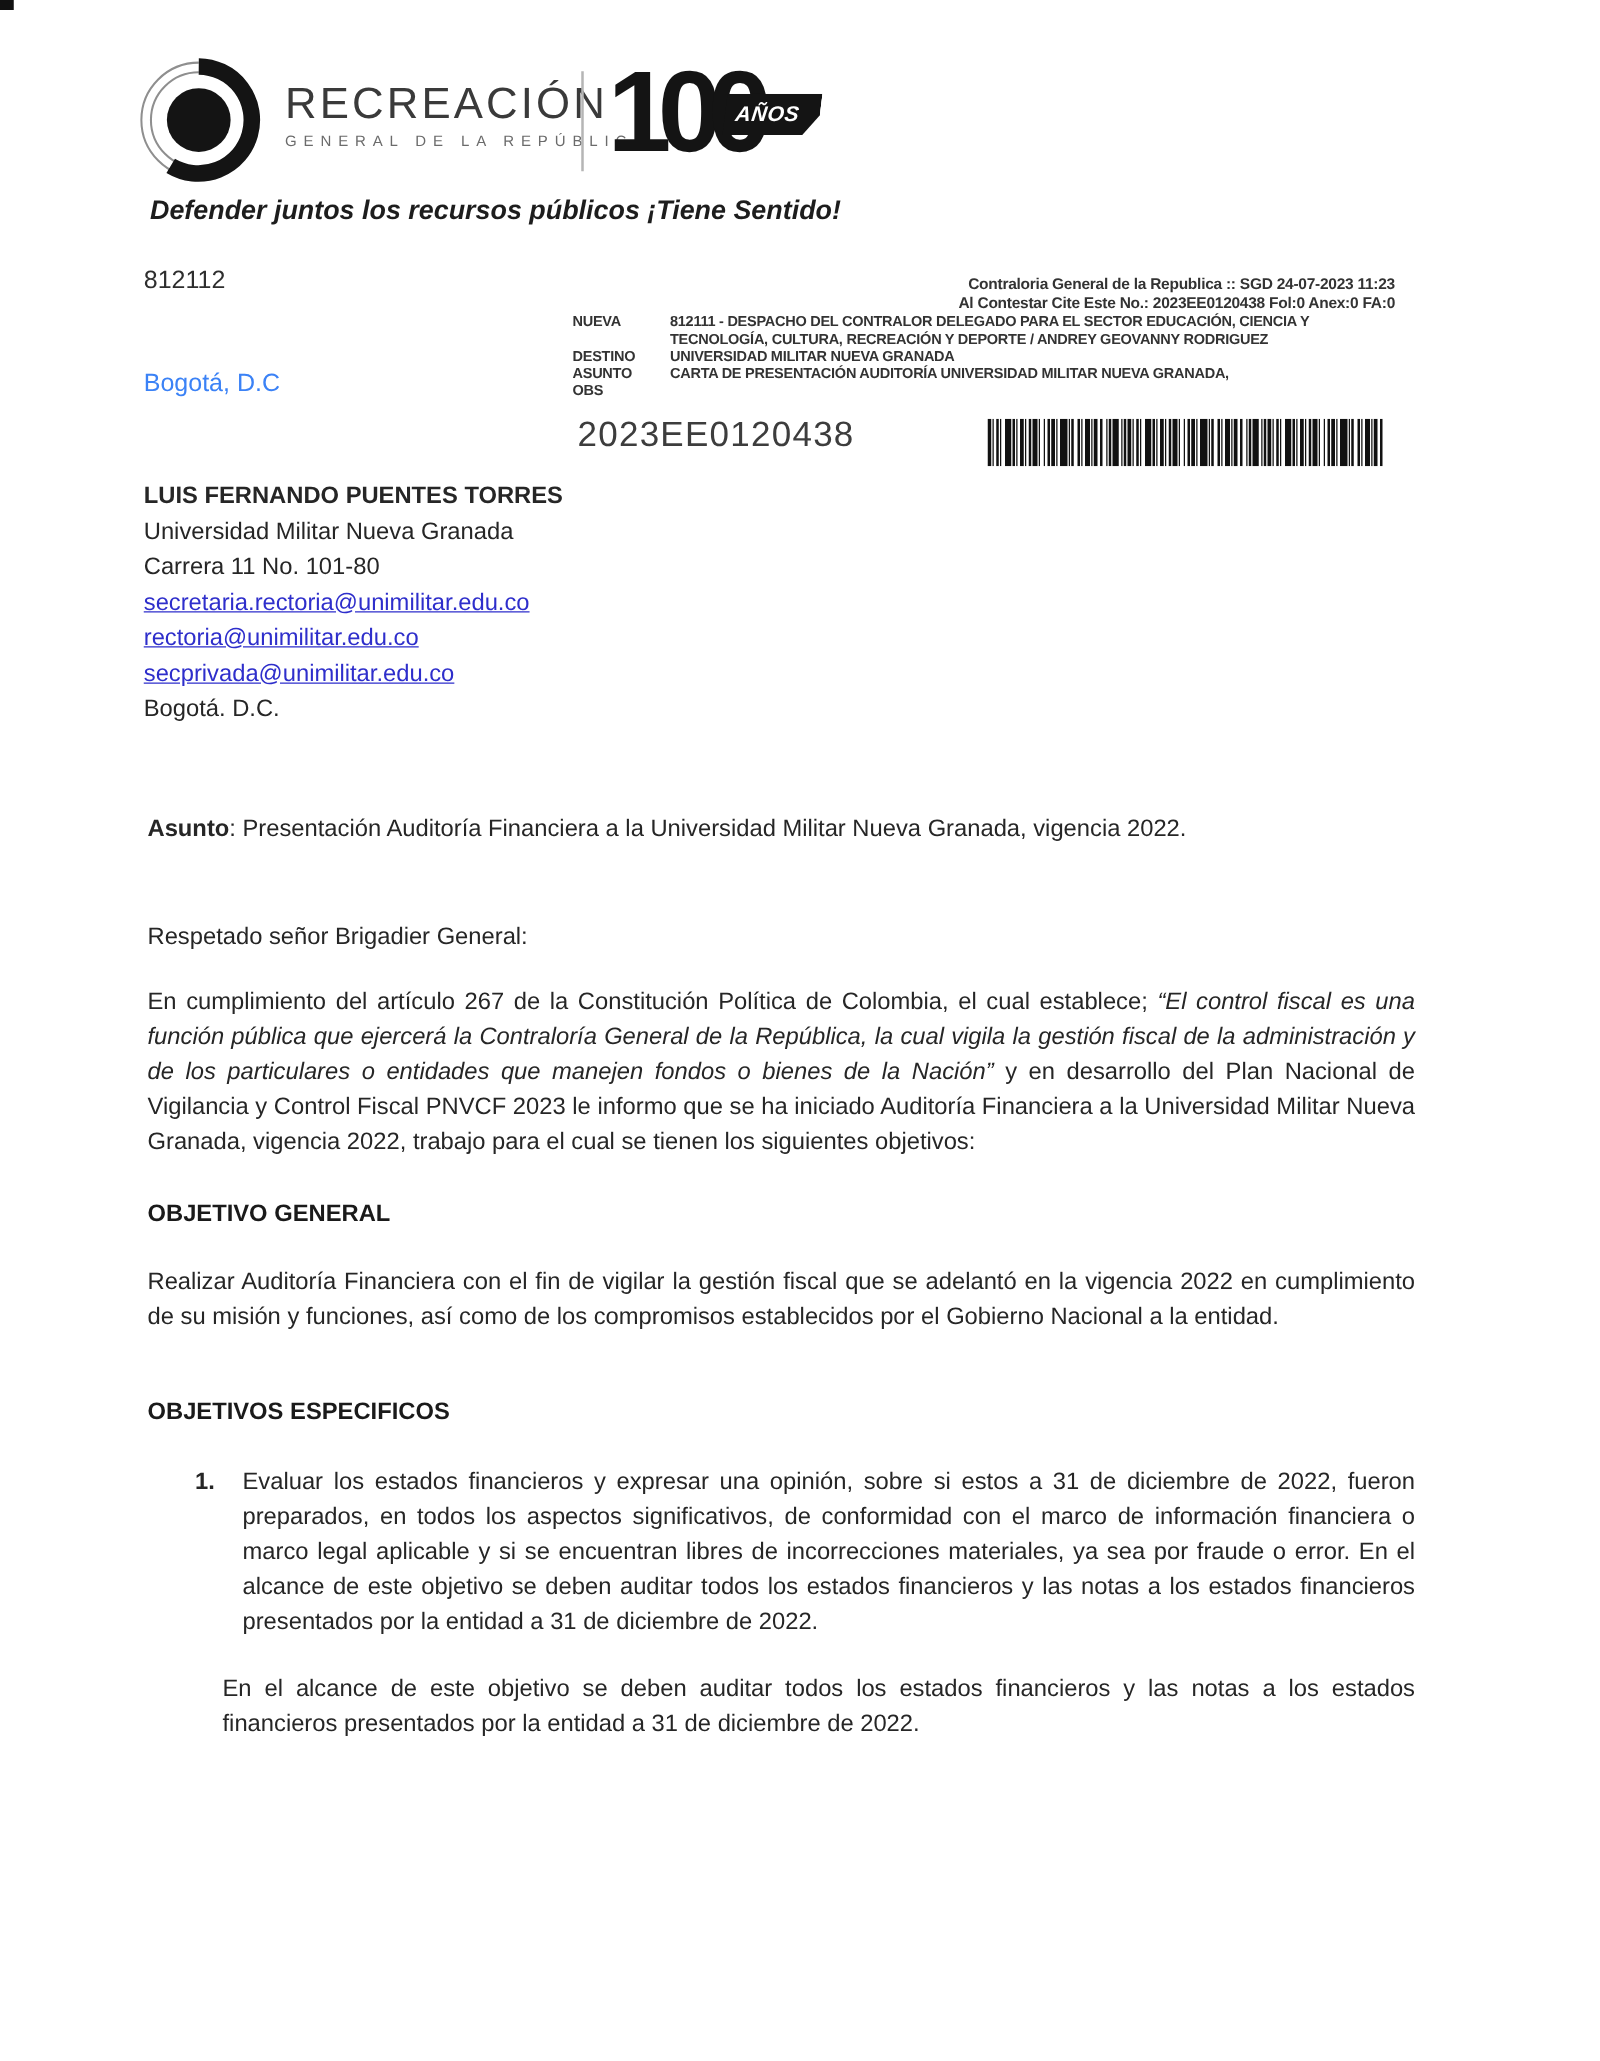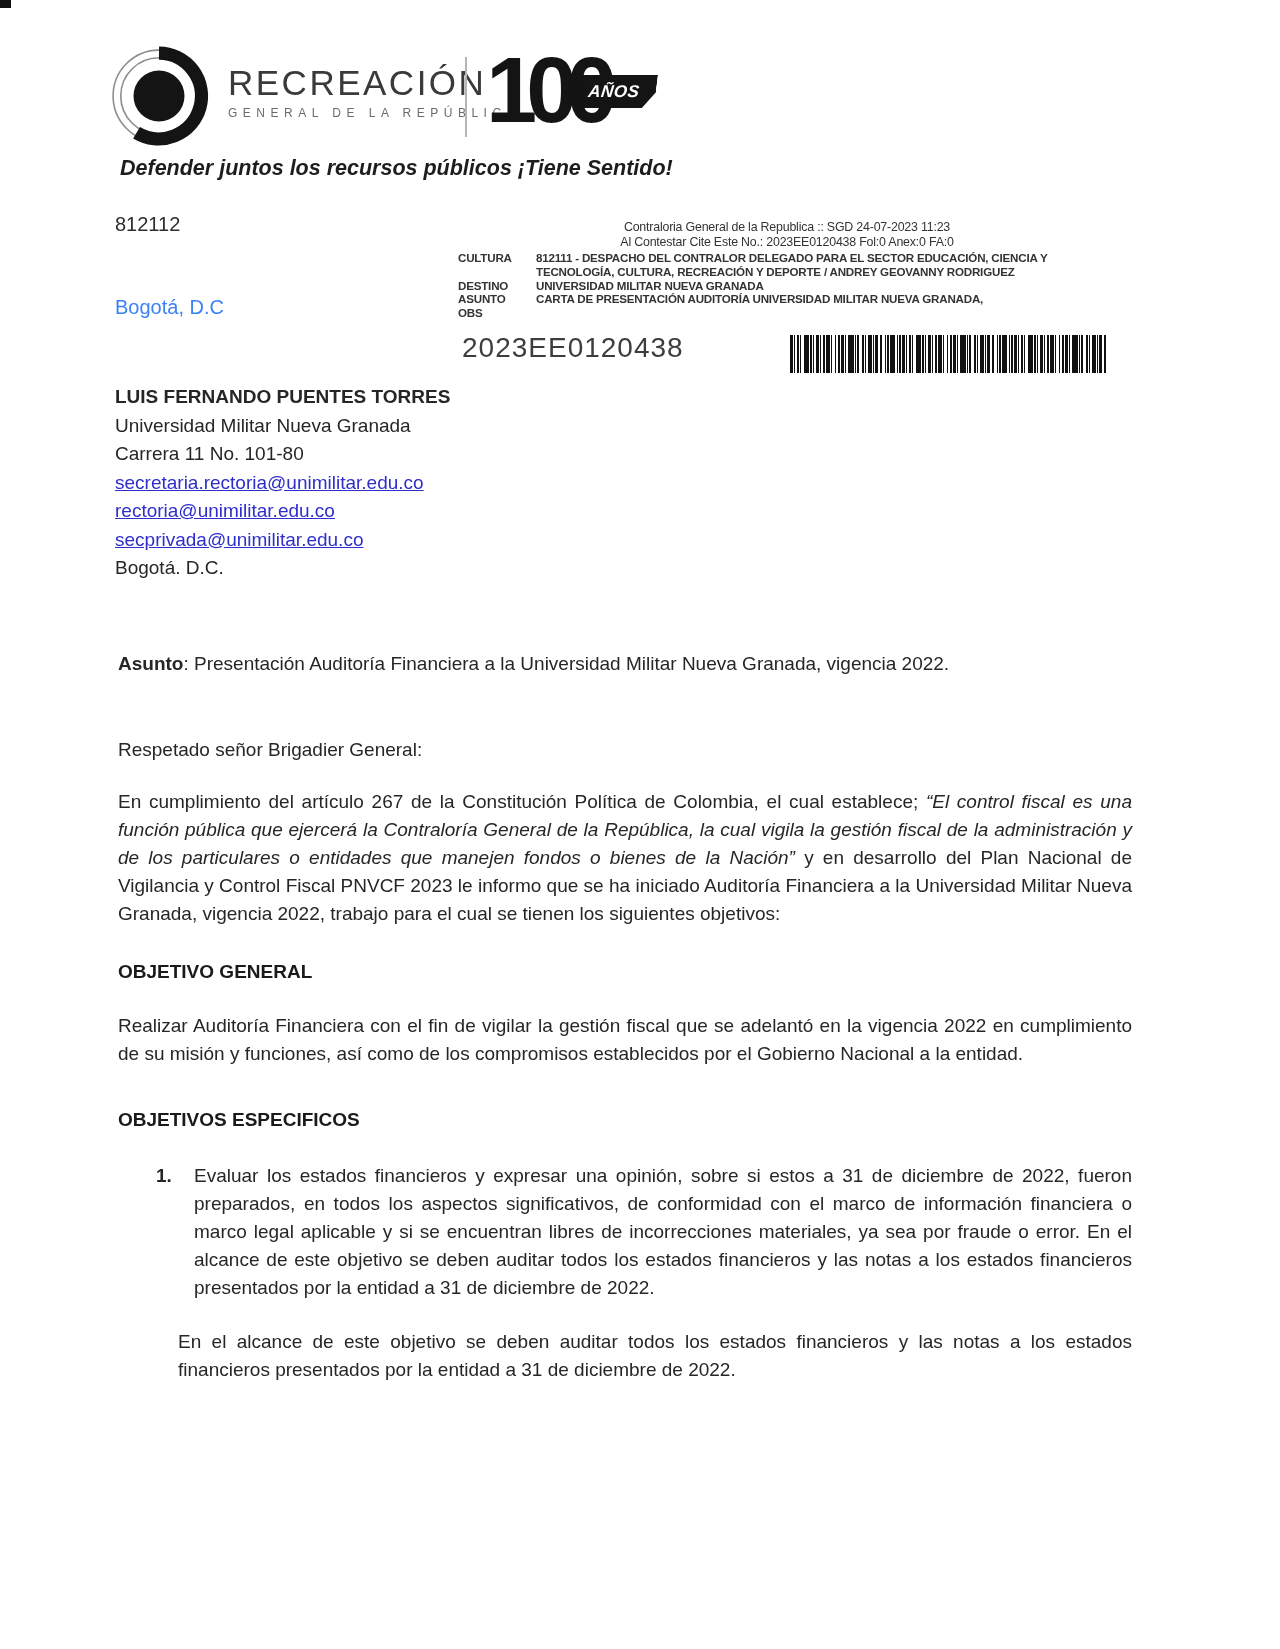--- a/index.html
+++ b/index.html
@@ -24,21 +24,21 @@
       display:flex; align-items:center; justify-content:center; }
   .centennial-flag span { color:#fff; font-weight:bold; font-style:italic; font-size:17px; letter-spacing:0.5px; padding-right:8px; }
   .tagline { position:absolute; left:120px; top:156px; font-size:21.5px; font-style:italic; font-weight:bold; color:#1d1d1d; white-space:nowrap; }
   .tagline .strong { font-weight:bold; }
 
   
   .ref-number { position:absolute; left:115px; top:213px; font-size:20px; color:#2e2e2e; }
   .city-line { position:absolute; left:115px; top:296px; font-size:20px; color:#3b82f6; }
 
   .meta-block { position:absolute; left:458px; top:220px; width:658px; color:#333; }
-  .meta-centered { text-align:center; font-weight:normal; font-size:12.4px; line-height:14.5px; letter-spacing:-0.2px; }
+  .meta-centered { text-align:right; font-weight:bold; font-size:12.4px; line-height:14.5px; letter-spacing:-0.2px; }
   .meta-grid { display:grid; grid-template-columns:78px 1fr; font-weight:bold; font-size:11.6px; line-height:13.8px; letter-spacing:-0.2px; margin-top:2px; }
   .meta-grid .ml { color:#333; }
   .meta-grid .mv { color:#333; }
 
   .doc-number { position:absolute; left:462px; top:332px; font-size:28px; letter-spacing:1px; color:#3d3d3d; }
   .barcode { position:absolute; left:790px; top:335px; width:322px; height:38px; overflow:hidden; white-space:nowrap; }
 
   
   .recipient { position:absolute; left:115px; top:383px; font-size:19px; line-height:28.5px; color:#262626; }
   .recipient .bold { font-weight:bold; }
@@ -46,21 +46,21 @@
 
   
   .letter-body { position:absolute; left:118px; top:650px; width:1014px; font-size:19px; line-height:28px; color:#262626; }
   .jp { text-align:justify; }
   .subject { margin-bottom:58px; }
   .subject .bold { font-weight:bold; }
   .salutation { margin-bottom:24px; }
   .para1 { margin-bottom:30px; }
   .para1 .quote { font-style:italic; }
   .sec-heading { font-weight:bold; color:#1a1a1a; margin-bottom:26px; font-size:19px; }
-  .para-og { margin-bottom:38px; }
+  .para-og { margin-bottom:48px; }
   .h-oe { margin-bottom:28px; }
   .item1 { position:relative; padding-left:76px; margin-bottom:26px; }
   .item1 .item-num { position:absolute; left:38px; top:0; font-weight:bold; }
   .closing { margin-left:60px; }
 </style>
 </head>
 <body>
 
 <div class="page">
 
@@ -89,21 +89,21 @@
   </div>
 
   <div class="tagline"><span>Defender juntos los recursos públicos </span><span class="strong">¡Tiene Sentido!</span></div>
 
   <div class="ref-number">812112</div>
 
   <div class="meta-block">
     <div class="meta-centered">Contraloria General de la Republica :: SGD 24-07-2023 11:23</div>
     <div class="meta-centered">Al Contestar Cite Este No.: 2023EE0120438 Fol:0 Anex:0 FA:0</div>
     <div class="meta-grid">
-      <span class="ml">CULTURA</span>
+      <span class="ml">NUEVA</span>
       <span class="mv">812111 - DESPACHO DEL CONTRALOR DELEGADO PARA EL SECTOR EDUCACIÓN, CIENCIA Y TECNOLOGÍA, CULTURA, RECREACIÓN Y DEPORTE / ANDREY GEOVANNY RODRIGUEZ</span>
       <span class="ml">DESTINO</span>
       <span class="mv">UNIVERSIDAD MILITAR NUEVA GRANADA</span>
       <span class="ml">ASUNTO</span>
       <span class="mv">CARTA DE PRESENTACIÓN AUDITORÍA UNIVERSIDAD MILITAR NUEVA GRANADA,</span>
       <span class="ml">OBS</span>
       <span class="mv"></span>
     </div>
   </div>
 

